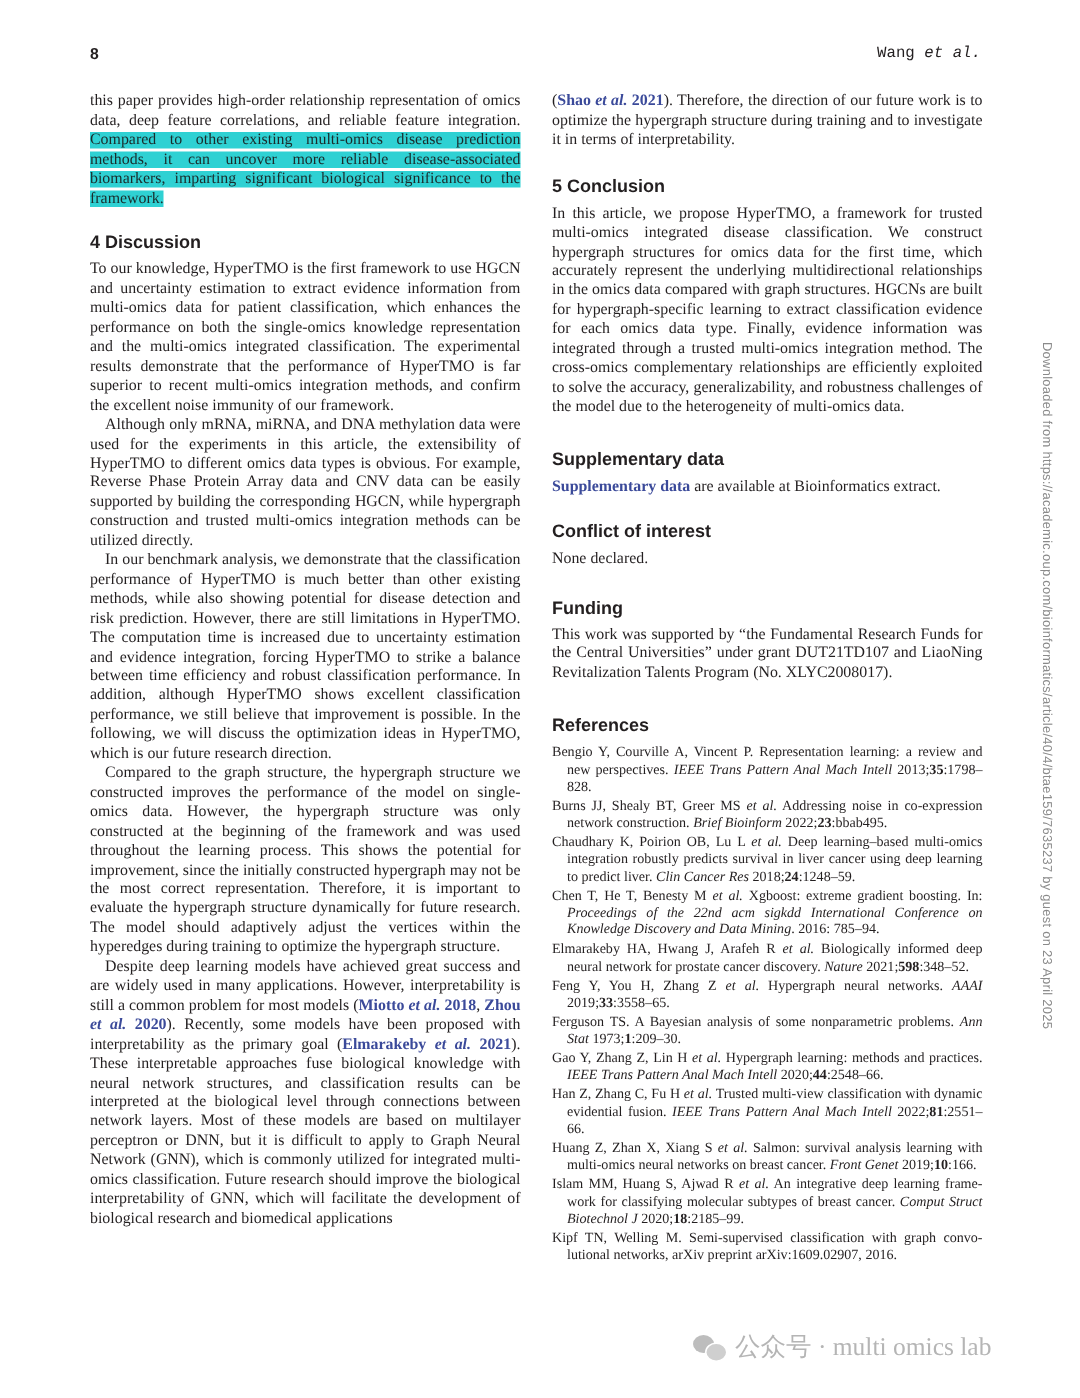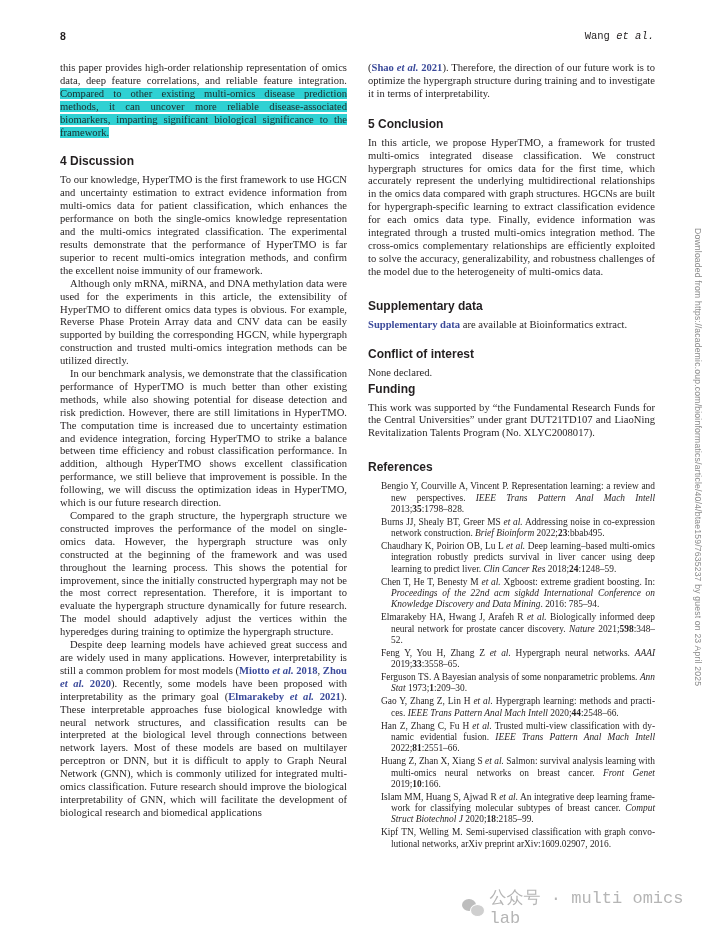--- a/index.html
+++ b/index.html
@@ -10,26 +10,26 @@
   .col { position: absolute; top: 62px; width: 287px; font-size: 10.6px; line-height: 12.9px; }
   .col.left { left: 60px; }
   .col.right { left: 368px; }
   p { margin: 0; text-align: justify; hyphens: manual; }
   p.indent { text-indent: 10px; }
   .hl { background: #2fd1d3; color: #1a2b2b; }
   .link { color: #3b4a9a; font-weight: bold; }
   h2 { font-family: "Liberation Sans", sans-serif; font-weight: bold; font-size: 12px; margin: 0; line-height: 15px; }
   .sec { margin-top: 15px; margin-bottom: 5px; }
   .sec.tight { margin-top: 16px; }
-  .refs { margin-top: 6px; margin-left: 13px; }
+  .refs { margin-top: 6px; }
   .ref { font-size: 9.4px; line-height: 11.3px; padding-left: 10px; text-indent: -10px; text-align: justify; margin-bottom: 1.7px; }
   .ref i { font-style: italic; }
   .ref b { font-weight: bold; }
   .sidebar-note { position: absolute; left: 693px; top: 228px; writing-mode: vertical-rl; font-family: "Liberation Sans", sans-serif; font-size: 8.6px; color: #8a8a8a; letter-spacing: 0.2px; white-space: nowrap; }
-  .watermark { position: absolute; left: 462px; top: 886px; display: flex; align-items: center; gap: 6px; font-family: Liberation Mono, monospace; color: #b5b5b5; font-size: 17px; }
+  .watermark { position: absolute; left: 462px; top: 886px; display: flex; align-items: center; gap: 6px; font-family: Liberation Serif, serif; color: #b5b5b5; font-size: 17px; }
   .wm-icon { width: 22px; height: 18px; position: relative; }
   .wm-icon .b1 { position: absolute; left: 0; top: 1px; width: 14px; height: 12px; border-radius: 50%; background: #bdbdbd; }
   .wm-icon .b2 { position: absolute; left: 8px; top: 6px; width: 13px; height: 11px; border-radius: 50%; background: #cfcfcf; border: 1px solid #fff; }
 </style>
 </head>
 <body>
 
 <div class="page-num">8</div>
 <div class="running-head"><span>Wang</span> <i>et al.</i></div>
 
@@ -49,21 +49,21 @@
 
   <h2 class="sec tight">5 Conclusion</h2>
   <p>In this article, we propose HyperTMO, a framework for trusted multi-omics integrated disease classification. We con­struct hypergraph structures for omics data for the first time, which accurately represent the underlying multidirectional relationships in the omics data compared with graph struc­tures. HGCNs are built for hypergraph-specific learning to extract classification evidence for each omics data type. Finally, evidence information was integrated through a trusted multi-omics integration method. The cross-omics complementary relationships are efficiently exploited to solve the accuracy, generalizability, and robustness challenges of the model due to the heterogeneity of multi-omics data.</p>
 
   <h2 class="sec tight" style="margin-top:20px">Supplementary data</h2>
   <p><a class="link">Supplementary data</a><span> are available at Bioinformatics extract.</span></p>
 
   <h2 class="sec">Conflict of interest</h2>
   <p>None declared.</p>
 
-  <h2 class="sec" style="margin-top:2px">Funding</h2>
+  <h2 class="sec" style="margin-top:18px">Funding</h2>
   <p>This work was supported by “the Fundamental Research Funds for the Central Universities” under grant DUT21TD107 and LiaoNing Revitalization Talents Program (No. XLYC2008017).</p>
 
   <h2 class="sec" style="margin-top:20px">References</h2>
   <div class="refs" id="ref-list">
       <div class="ref"><span>Bengio Y, Courville A, Vincent P. Representation learning: a review and new perspectives. </span><i>IEEE Trans Pattern Anal Mach Intell</i><span> 2013;</span><b>35</b><span>:1798–828.</span></div>
       <div class="ref"><span>Burns JJ, Shealy BT, Greer MS <i>et al.</i> Addressing noise in co-expression network construction. </span><i>Brief Bioinform</i><span> 2022;</span><b>23</b><span>:bbab495.</span></div>
       <div class="ref"><span>Chaudhary K, Poirion OB, Lu L <i>et al.</i> Deep learning–based multi-omics integration robustly predicts survival in liver cancer using deep learning to predict liver. </span><i>Clin Cancer Res</i><span> 2018;</span><b>24</b><span>:1248–59.</span></div>
       <div class="ref"><span>Chen T, He T, Benesty M <i>et al.</i> Xgboost: extreme gradient boosting. In: </span><i>Proceedings of the 22nd acm sigkdd International Conference on Knowledge Discovery and Data Mining</i><span>. 2016: 785–94.</span><b></b><span></span></div>
       <div class="ref"><span>Elmarakeby HA, Hwang J, Arafeh R <i>et al.</i> Biologically informed deep neural network for prostate cancer discovery. </span><i>Nature</i><span> 2021;</span><b>598</b><span>:348–52.</span></div>
       <div class="ref"><span>Feng Y, You H, Zhang Z <i>et al.</i> Hypergraph neural networks. </span><i>AAAI</i><span> 2019;</span><b>33</b><span>:3558–65.</span></div>

